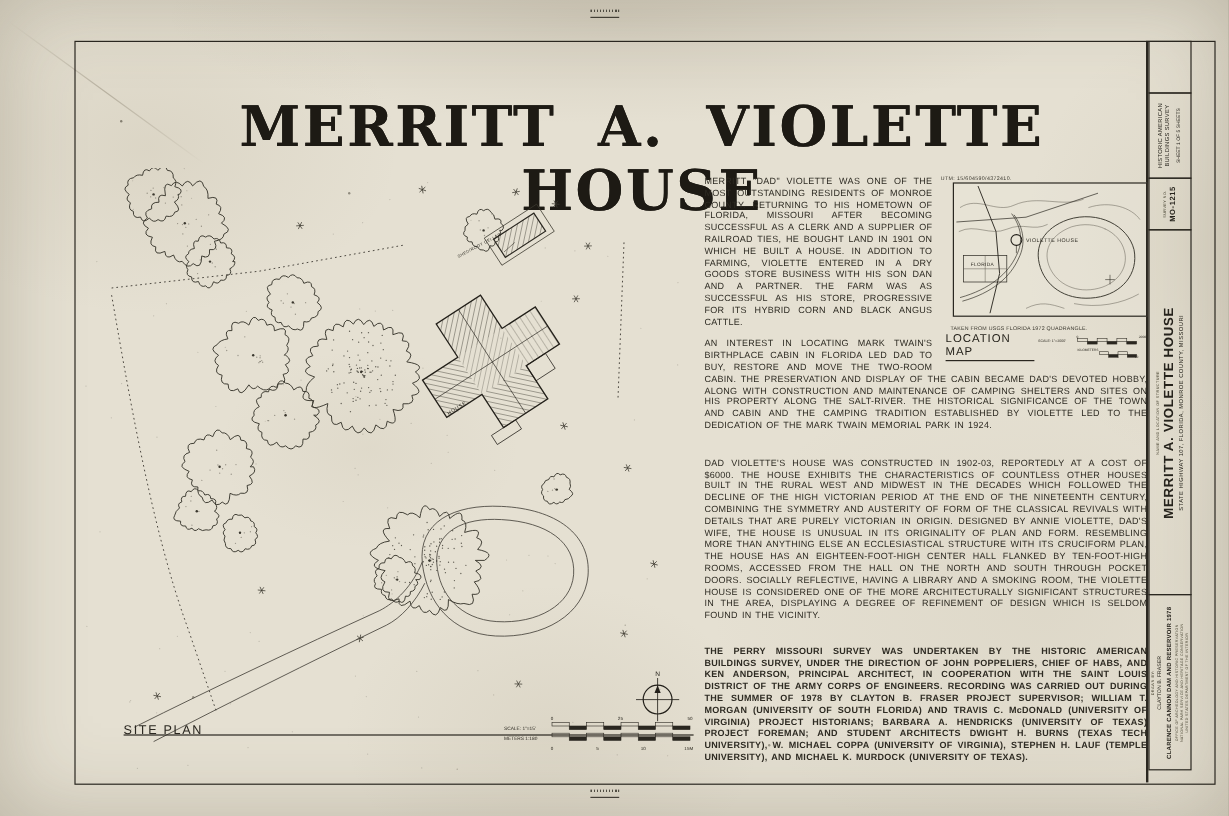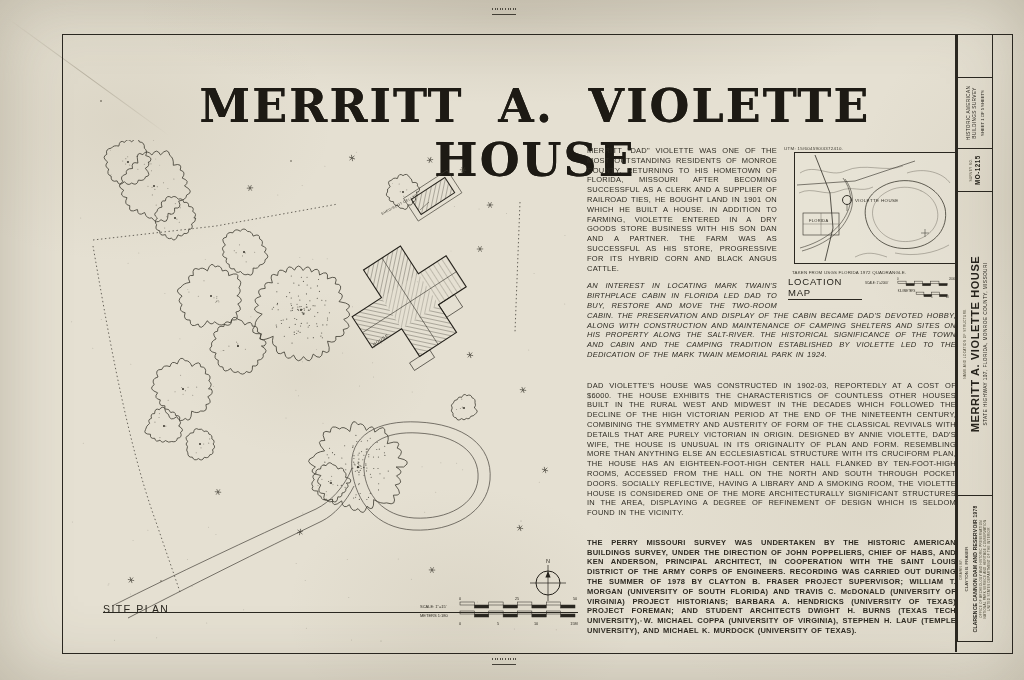--- a/index.html
+++ b/index.html
@@ -17,21 +17,21 @@
   .frame{position:absolute;left:62px;top:34px;width:949px;height:618px;border:1.6px solid #2a2720;}
   .tline{position:absolute;left:955px;top:34px;height:618px;width:1.5px;background:#2a2720;}
   
   .bigtitle{position:absolute;left:120px;top:82px;width:830px;text-align:center;margin:0;
     font-family:"DejaVu Serif", serif;font-weight:700;font-size:44px;letter-spacing:2px;
     word-spacing:16px;color:#1d1a14;transform:scale(1.04,1.06);text-shadow:0 0 .5px #1d1a14;}
   
   .col{position:absolute;left:587px;top:146px;width:369px;}
   .col p{margin:0;font-size:7.5px;line-height:9.8px;letter-spacing:.25px;word-spacing:1px;
     text-align:justify;color:#2e2b23;}
-  .p2{margin-top:8px!important;font-style:italic;} .p3{margin-top:21px!important;} .p4{margin-top:20px!important;font-weight:bold;}
+  .p2{margin-top:8px!important;} .p3{margin-top:21px!important;} .p4{margin-top:20px!important;font-weight:bold;}
   
   .mapfloat{float:right;width:172px;margin:0 0 5px 7px;}
   .utm{font-size:4.4px;letter-spacing:.3px;color:#3a372e;margin-bottom:1px;}
   .mapbox{width:160px;height:110px;border:1.2px solid #2a2720;margin-left:10px;background:rgba(235,231,220,.35);}
   .mapcredit{font-size:4.4px;letter-spacing:.2px;color:#3a372e;margin:2px 0 1px 8px;}
   .maphead{display:flex;align-items:flex-start;margin-left:4px;}
   .maphead .mh{font-size:9.5px;letter-spacing:.8px;border-bottom:1.1px solid #2a2720;padding-bottom:1px;}
   
   .spcap{position:absolute;left:103px;top:599px;width:475px;height:13px;border-bottom:1.4px solid #2a2720;}
   .spcap .sp{font-size:10.5px;letter-spacing:1.4px;color:#2a2720;}

